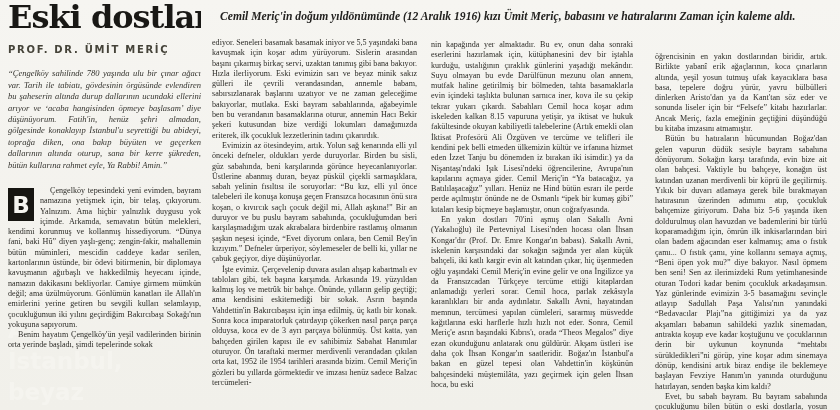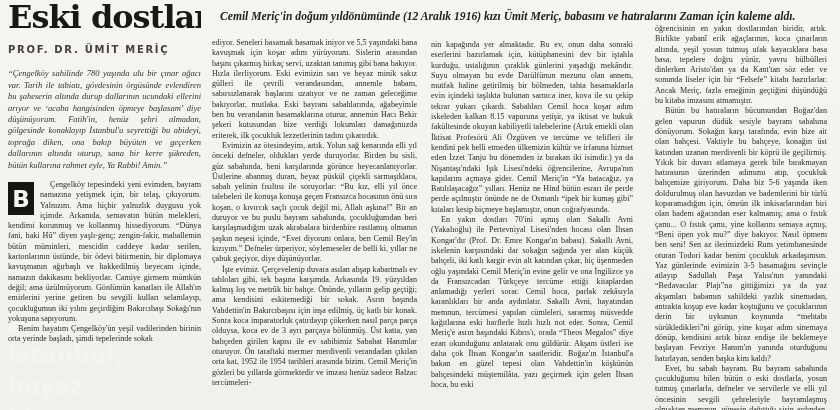--- a/index.html
+++ b/index.html
@@ -19,36 +19,36 @@
   .cols{
     position:absolute;left:8px;top:0;display:flex;height:410px;
   }
   .col{
     font-size:8.1px;line-height:10.3px;text-align:justify;
     overflow:hidden;box-sizing:border-box;height:410px;
   }
   .col1{width:193px;margin-right:11px;}
   .col2{width:205px;margin-right:14px;padding-top:38px;}
   .col3{width:202px;margin-right:22px;padding-top:40px;}
-  .col4{width:172px;padding-top:24px;}
+  .col4{width:172px;padding-top:52px;}
   .headline{
     font-family:"DejaVu Serif", serif;
     font-weight:bold;font-size:32px;line-height:34px;letter-spacing:-1px;
     color:#191815;white-space:nowrap;margin:0;
   }
   .byline{
     font-family:"DejaVu Sans", sans-serif;
     font-size:10px;font-weight:bold;letter-spacing:1.7px;
     color:#454339;margin:11px 0 13px 0;
   }
   .para{margin:0;}
   .para.indent{text-indent:10px;}
   .para.quote{
     font-style:italic;font-size:8.5px;line-height:11.4px;
-    margin-bottom:9px;color:#34332e;
+    margin-bottom:15px;color:#34332e;
   }
   .dropcap{
     float:left;width:26px;height:31px;margin:2px 6px 1px 0;
     background:#161511;color:#f5f4ef;
     font-family:"DejaVu Sans", sans-serif;font-weight:bold;
     font-size:23px;line-height:31px;text-align:center;
   }
 </style>
 </head>
 <body>

